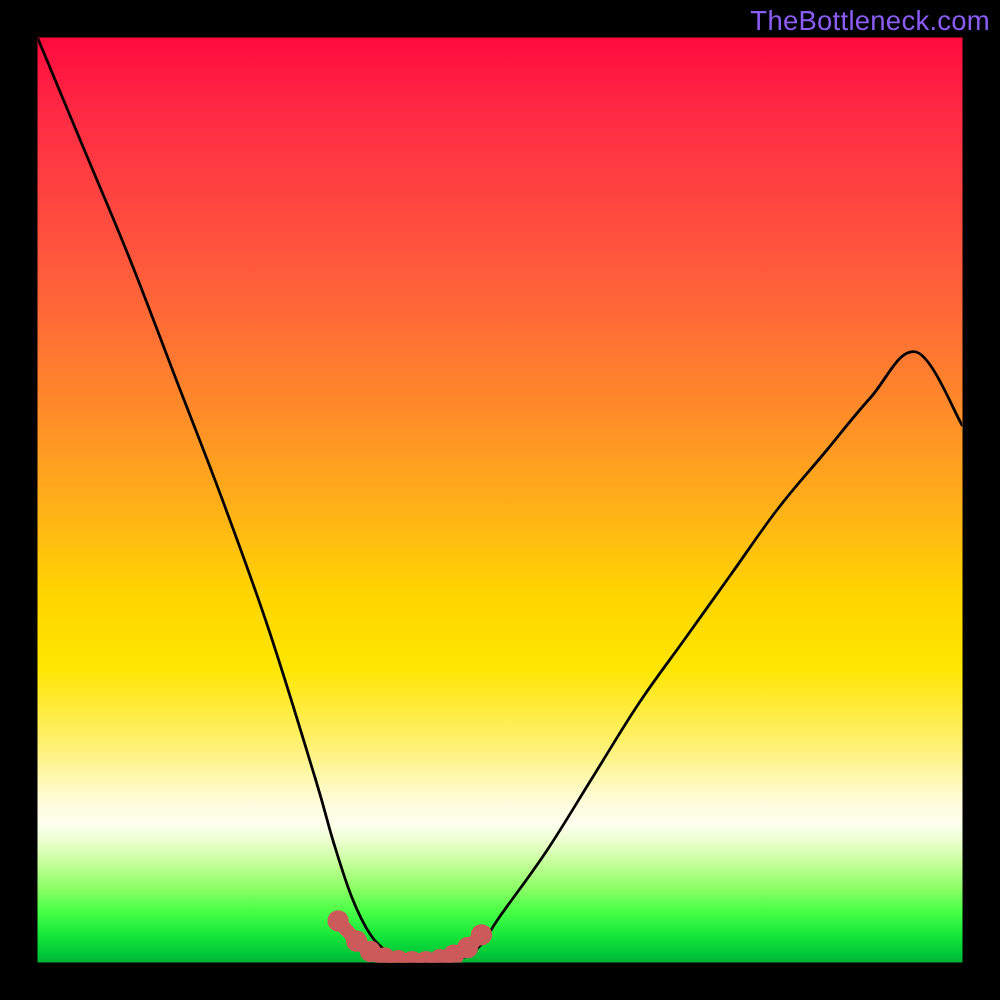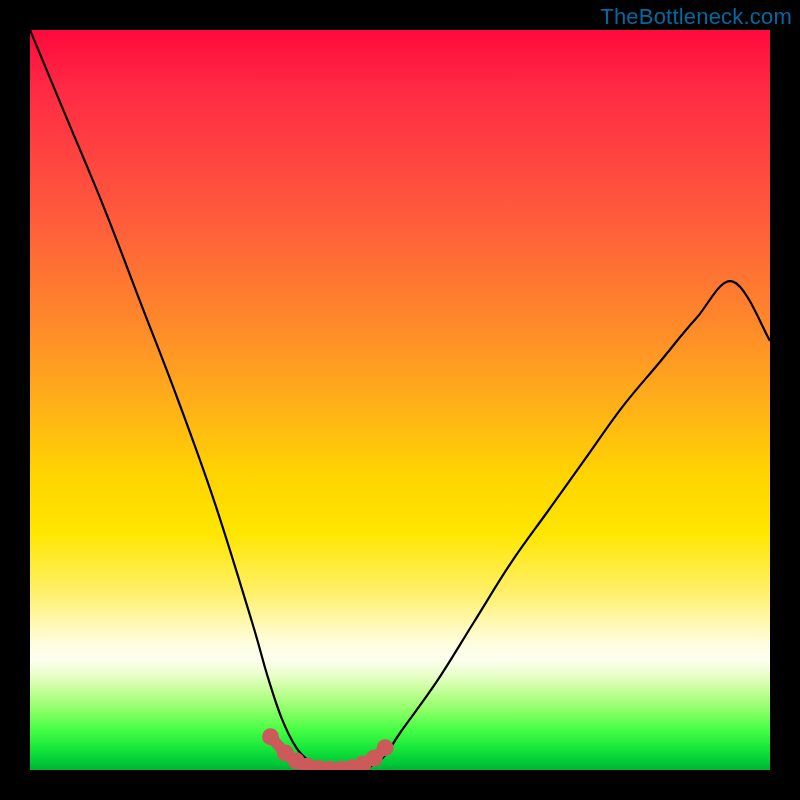--- a/index.html
+++ b/index.html
@@ -42,21 +42,21 @@
       #48ff46 94.5%,
       #17e83a 97%,
       #00c938 99%,
       #00b234 100%
     );
   }
   .watermark {
     position: absolute;
     top: 4px;
     right: 8px;
-    color: #0369a1;
+    color: #8b5cf6;
     font-size: 22px;
     letter-spacing: 0.2px;
     font-weight: 400;
     user-select: none;
   }
   svg.curve {
     position: absolute;
     left: 0;
     top: 0;
     width: 740px;

